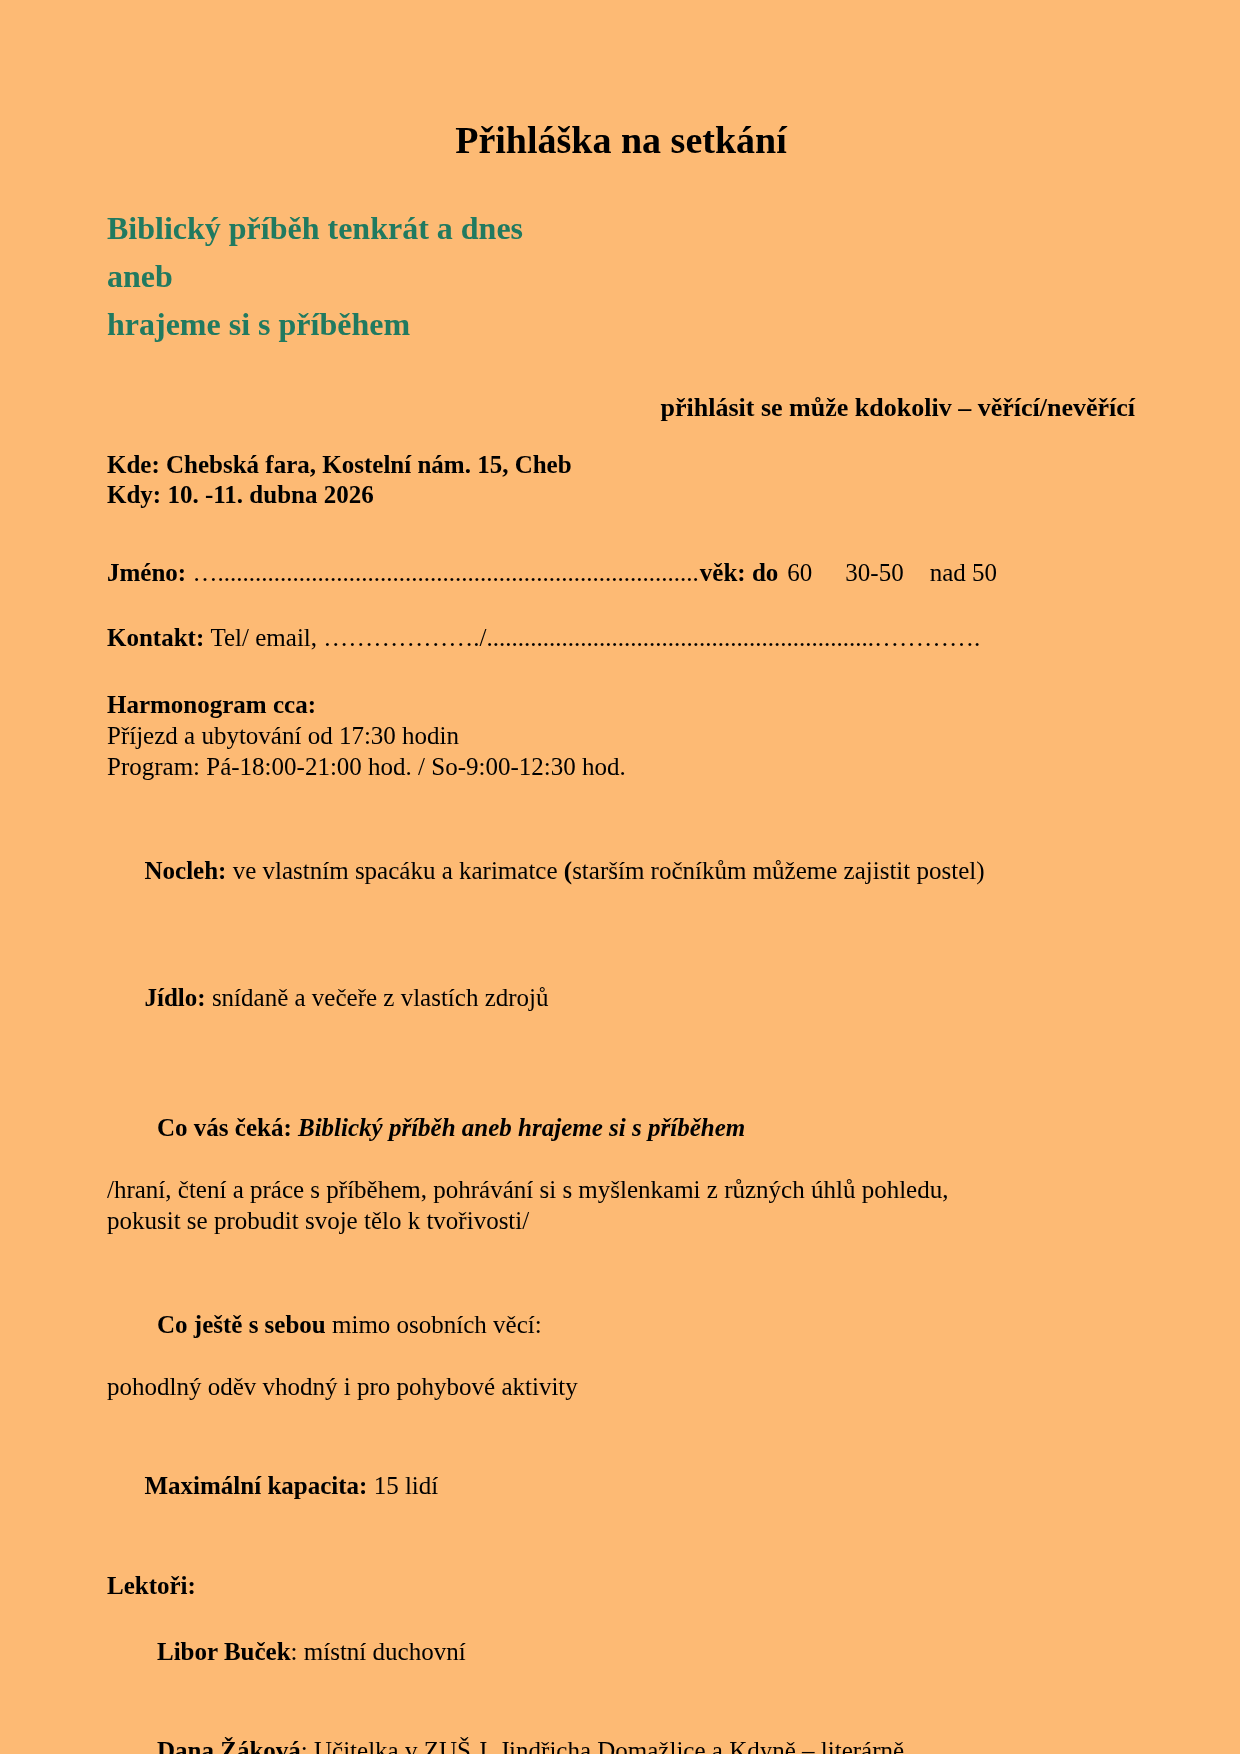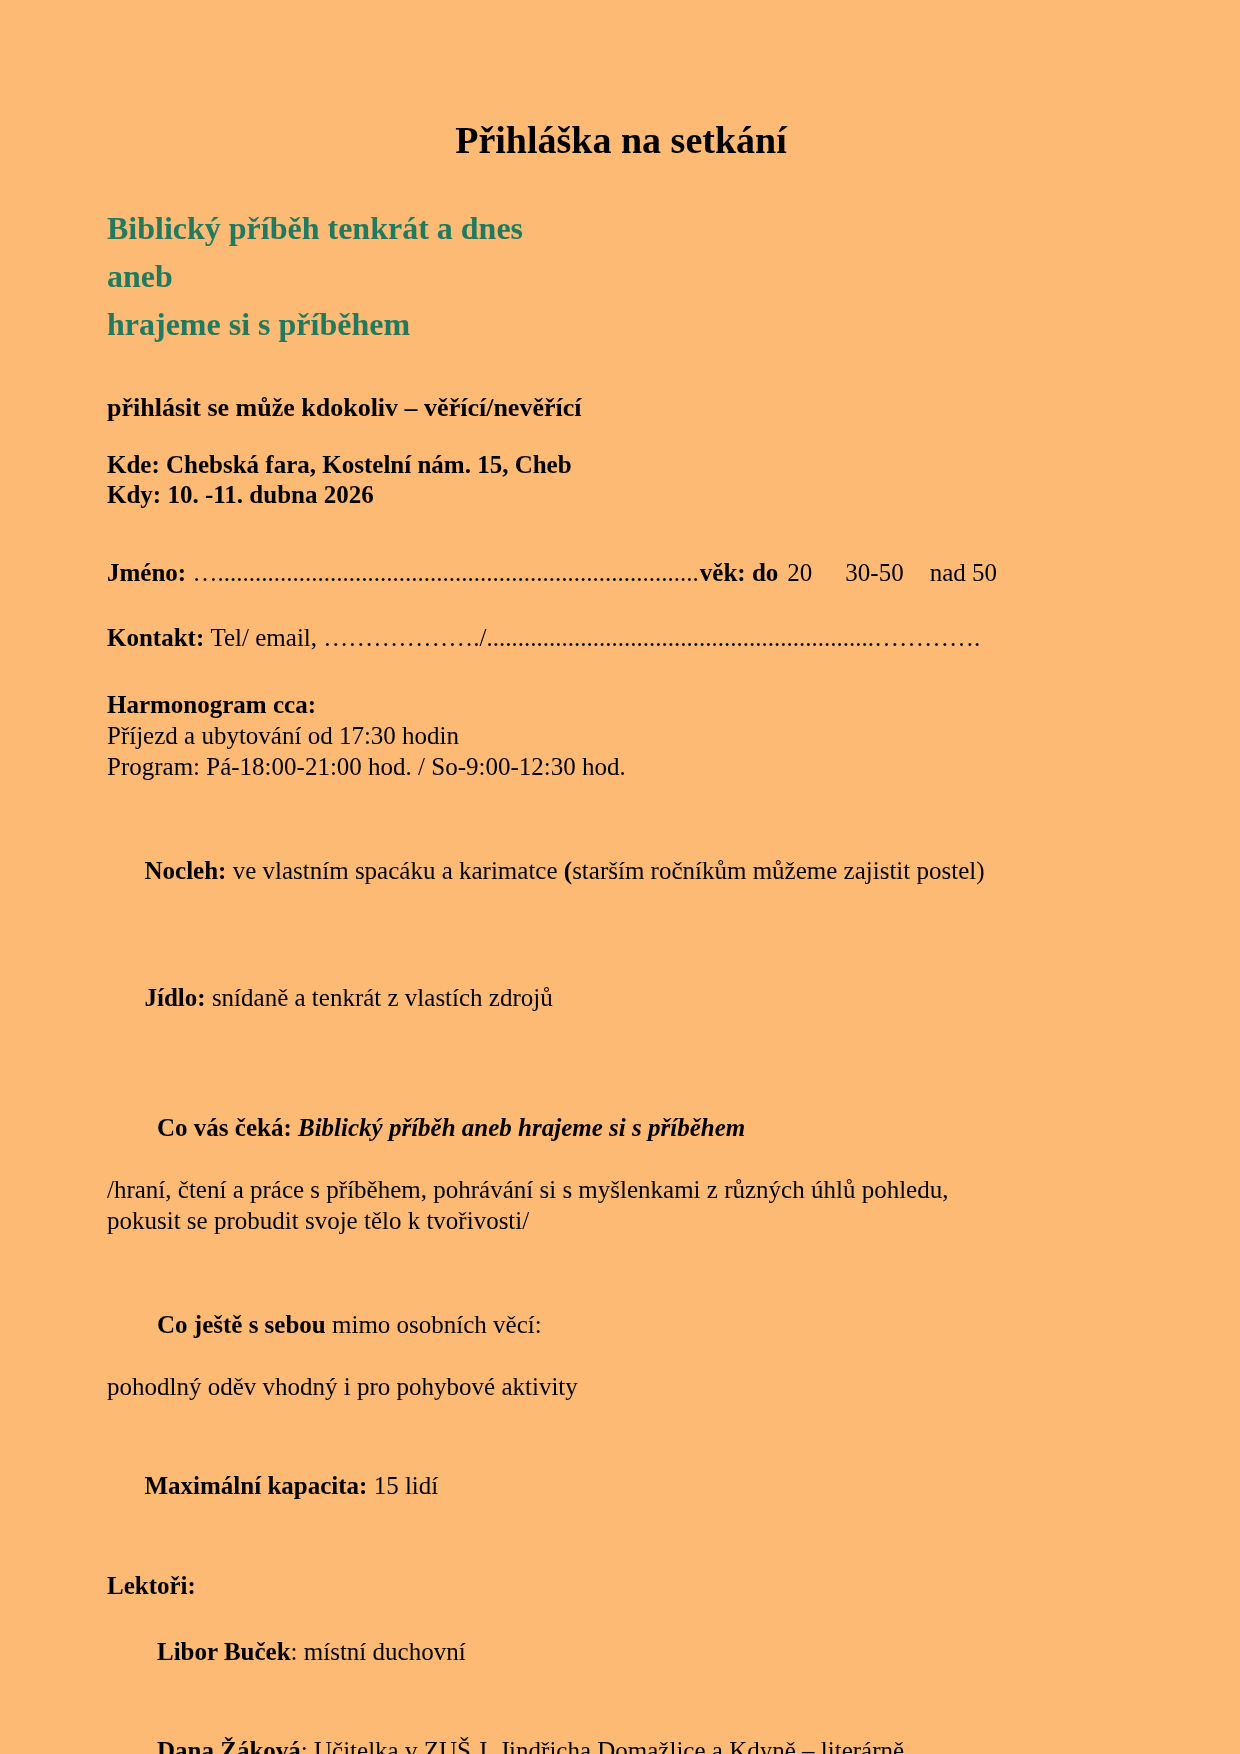--- a/index.html
+++ b/index.html
@@ -10,21 +10,21 @@
   }
   .content{padding:118px 105px 0 107px;}
   .title{
     margin:0;text-align:center;font-size:38px;line-height:44px;font-weight:bold;
   }
   .event-heading{
     margin-top:42px;text-align:left;color:#217a60;font-weight:bold;
     font-size:32px;line-height:48px;
   }
   .note{
-    margin-top:44px;text-align:left;font-weight:bold;font-size:26px;line-height:31px;
+    margin-top:44px;text-align:right;font-weight:bold;font-size:26px;line-height:31px;
   }
   .line{font-size:25px;line-height:31px;white-space:pre-wrap;}
   .bold{font-weight:bold;}
   .bold-italic{font-weight:bold;font-style:italic;}
   .kde-block{margin-top:27px;}
   .kde-block .line{font-weight:bold;line-height:30px;}
   .name-row{
     margin-top:47px;display:flex;align-items:baseline;
     font-size:25px;line-height:31px;
   }
@@ -64,39 +64,39 @@
     <div class="note">přihlásit se může kdokoliv – věřící/nevěřící</div>
 
     <div class="kde-block">
       <div class="line">Kde: Chebská fara, Kostelní nám. 15, Cheb</div>
       <div class="line">Kdy: 10. -11. dubna 2026</div>
     </div>
 
     <div class="name-row">
       <span class="label bold">Jméno: </span>
       <span class="dots-fill">…....................................................................................................</span>
-      <span class="vek-group"><span class="bold">věk: do</span><span class="age-opt-1">20</span><span class="age-opt-2">30-50</span><span class="age-opt-3">nad 50</span></span>
+      <span class="vek-group"><span class="bold">věk: do</span><span class="age-opt-1">60</span><span class="age-opt-2">30-50</span><span class="age-opt-3">nad 50</span></span>
     </div>
 
     <div class="contact-row">
       <span class="bold">Kontakt: </span><span>Tel/ email, ………………./..............................................................………….</span>
     </div>
 
     <div class="sched-block">
       <div class="line bold">Harmonogram cca:</div>
       <div class="line">Příjezd a ubytování od 17:30 hodin</div>
       <div class="line">Program: Pá-18:00-21:00 hod. / So-9:00-12:30 hod.</div>
     </div>
 
     <div class="line nocleh-row">
       <span class="bold">Nocleh: </span><span>ve vlastním spacáku a karimatce </span><span class="bold">(</span><span>starším ročníkům můžeme zajistit postel)</span>
     </div>
 
     <div class="line jidlo-row">
-      <span class="bold">Jídlo: </span><span>snídaně a tenkrát z vlastích zdrojů</span>
+      <span class="bold">Jídlo: </span><span>snídaně a večeře z vlastích zdrojů</span>
     </div>
 
     <div class="cocek-block">
       <div class="line">
         <span class="bold">Co vás čeká: </span><span class="bold-italic">Biblický příběh aneb hrajeme si s příběhem</span>
       </div>
       <div class="line">/hraní, čtení a práce s příběhem, pohrávání si s myšlenkami z různých úhlů pohledu,</div>
       <div class="line">pokusit se probudit svoje tělo k tvořivosti/</div>
     </div>
 

